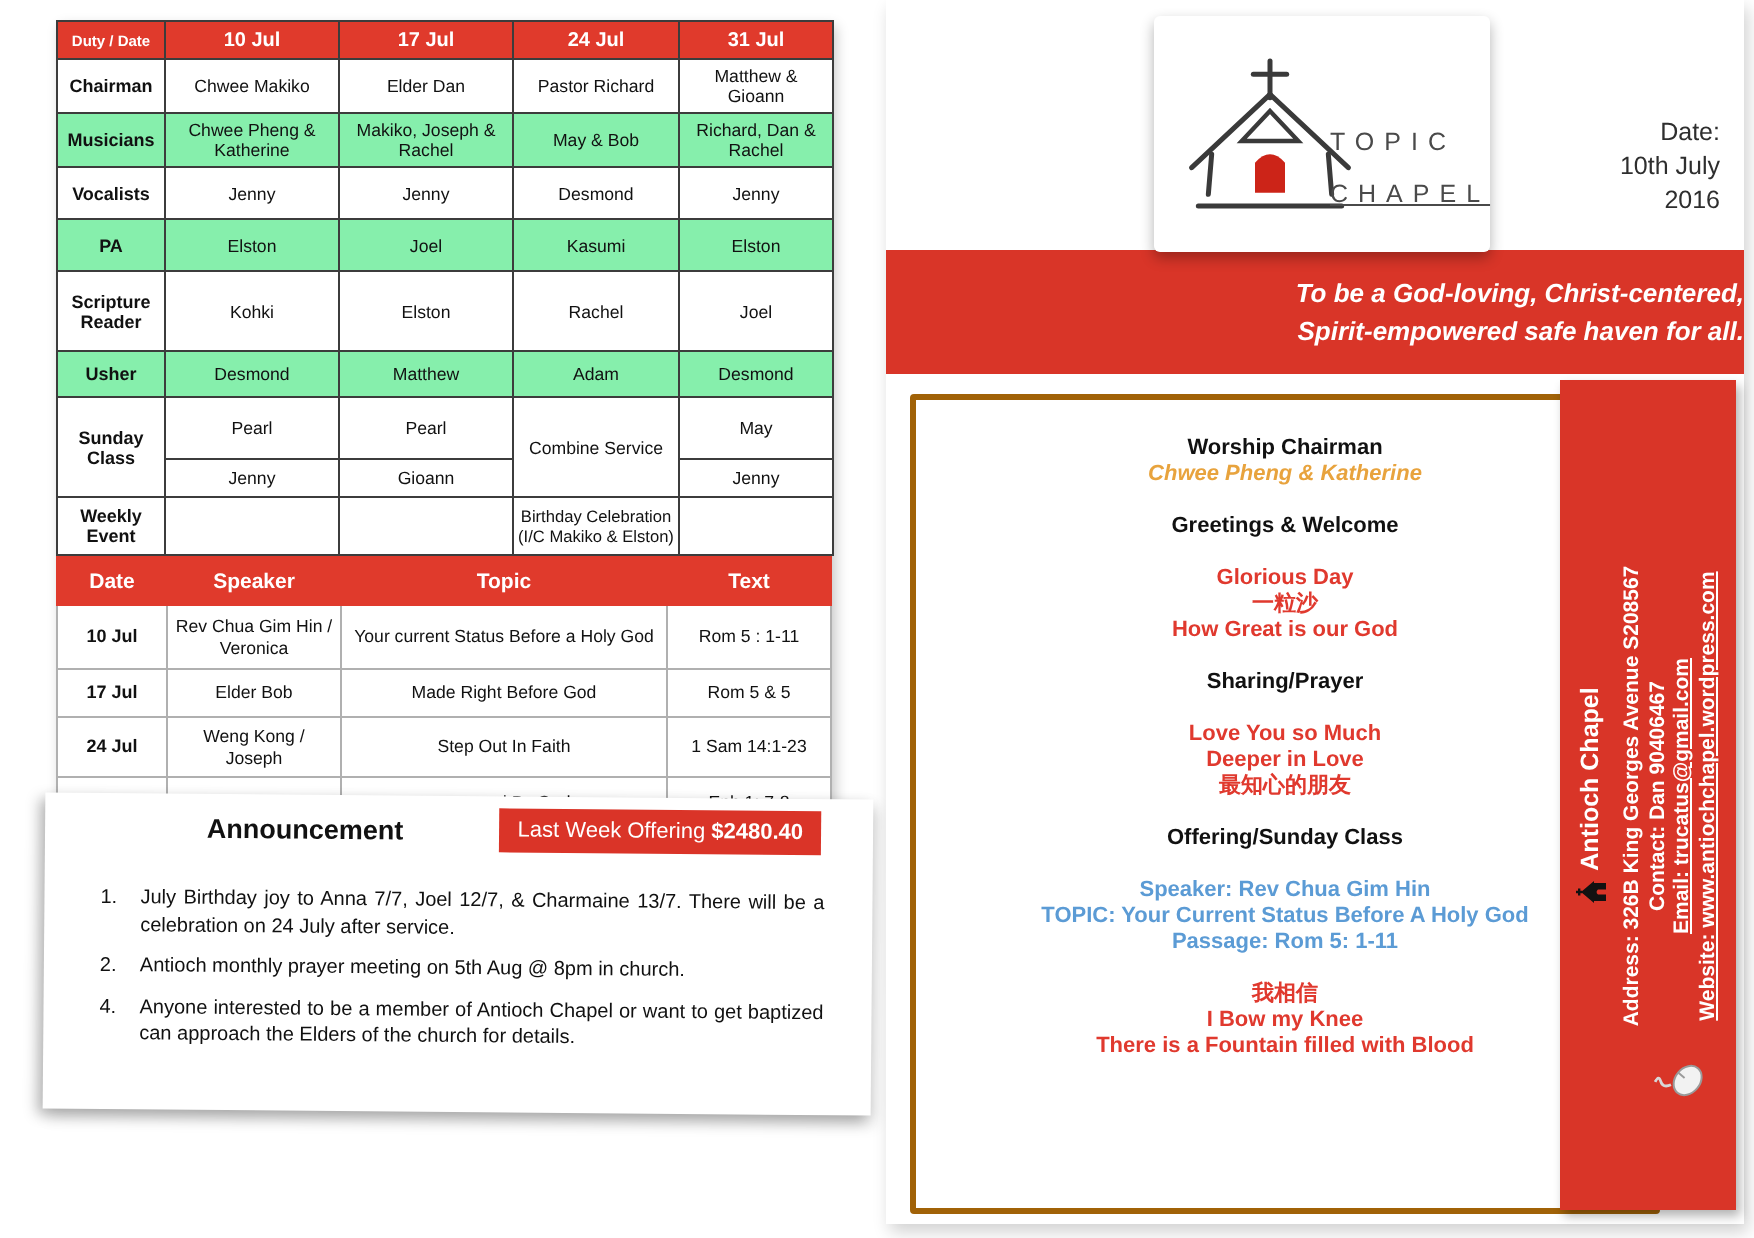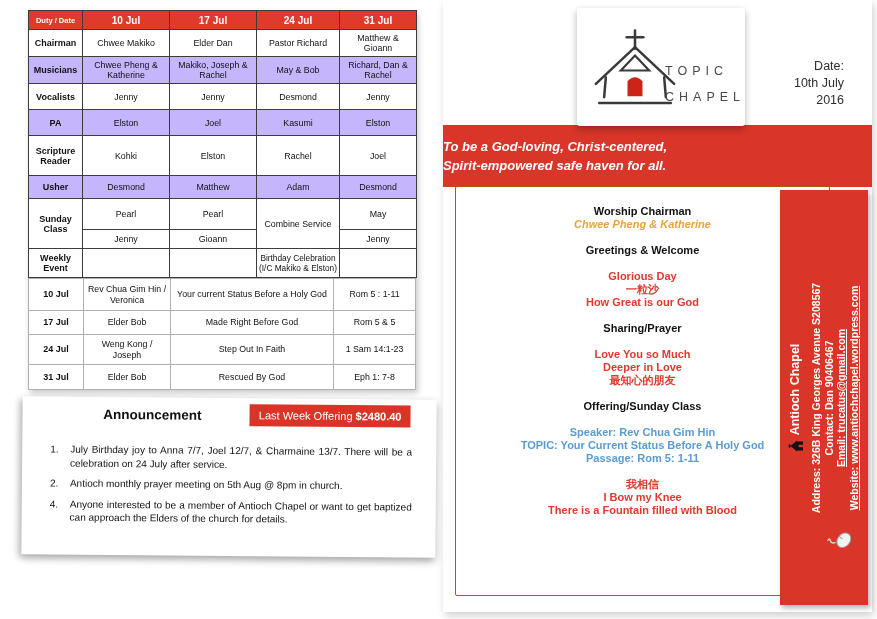--- a/index.html
+++ b/index.html
@@ -7,21 +7,21 @@
   #stage{position:relative;width:877px;height:619px;background:#ffffff;overflow:hidden;}
 
   
   .tables-card{position:absolute;left:28px;top:10px;width:388px;box-shadow:2px 3px 6px rgba(0,0,0,.22);}
   table{border-collapse:collapse;table-layout:fixed;width:388px;background:#fff;}
   .t1 th,.t1 td{border:1px solid #3c3c3c;padding:0 2px;text-align:center;vertical-align:middle;overflow:hidden;}
   .t1 .hdr th{background:#e03a2c;color:#fff;font-size:10px;font-weight:bold;height:18px;}
   .t1 .hdr th.corner{font-size:7.5px;}
   .t1 th.duty{font-size:9px;font-weight:bold;color:#111;background:inherit;line-height:10px;}
   .t1 td{font-size:8.8px;color:#111;line-height:10px;}
-  .t1 tr.g{background:#c4b5fd;margin-top:46px;}
+  .t1 tr.g{background:#86efac;margin-top:46px;}
   .t2 th,.t2 td{border:1px solid #b0b0b0;padding:0 3px;text-align:center;vertical-align:middle;}
   .t2 .hdr th{background:#e03a2c;color:#fff;font-size:10.5px;font-weight:bold;height:23px;border-color:#e03a2c;}
   .t2 td{font-size:8.8px;color:#111;line-height:10.5px;}
   .t2 td.dt{font-weight:bold;font-size:9px;}
 
   
   .ann-card{position:absolute;left:22px;top:398px;width:414px;height:158px;background:#fff;
     box-shadow:-3px 3px 7px rgba(0,0,0,.25),2px 4px 8px rgba(0,0,0,.15);transform:rotate(.5deg);}
   .ann-title{position:absolute;left:30px;top:10px;width:200px;text-align:center;
     font-size:13.5px;font-weight:bold;color:#111;}
@@ -30,32 +30,32 @@
   .offering-badge b{font-weight:bold;}
   .ann-list{position:absolute;left:28px;right:24px;top:46px;}
   .ann-item{display:flex;margin-bottom:7px;font-size:10px;line-height:13.5px;color:#111;}
   .ann-item .num{width:20px;flex:none;}
   .ann-item .txt{flex:1;text-align:justify;}
 
   
   .right-card{position:absolute;left:443px;top:0;width:429px;height:612px;background:#fff;
     box-shadow:2px 4px 8px rgba(0,0,0,.18);}
   .mission{position:absolute;left:0;top:125px;width:429px;height:62px;background:#d93528;
-    color:#fff;text-align:left;font-style:italic;font-weight:bold;font-size:13px;line-height:19px;
+    color:#fff;text-align:right;font-style:italic;font-weight:bold;font-size:13px;line-height:19px;
     display:flex;flex-direction:column;justify-content:center;}
   .logo-card{position:absolute;left:134px;top:8px;width:168px;height:118px;background:#fff;
     border-radius:3px;box-shadow:0 3px 7px rgba(0,0,0,.3);z-index:2;}
   .logo-church{position:absolute;left:8px;top:10px;}
   .logo-word1{position:absolute;left:88px;top:56px;font-size:12.5px;letter-spacing:5px;color:#4a4a4a;}
-  .logo-word2{position:absolute;left:88px;top:82px;font-size:12.5px;letter-spacing:5px;color:#4a4a4a;}
-  .date-block{position:absolute;right:28px;top:58px;text-align:right;color:#2e2e2e;
+  .logo-word2{position:absolute;left:88px;top:82px;font-size:12.5px;letter-spacing:5px;color:#4a4a4a;text-decoration:underline;}
+  .date-block{position:absolute;right:12px;top:58px;text-align:right;color:#2e2e2e;
     font-size:12.5px;line-height:17px;}
 
-  .program-box{position:absolute;left:12px;top:186px;width:375px;height:410px;background:#fff;
-    border:1px solid #a16207;border-radius:2px;box-sizing:border-box;padding-top:18px;}
+  .program-box{position:absolute;left:12px;top:197px;width:375px;height:410px;background:#fff;
+    border:3px solid #a16207;border-radius:2px;box-sizing:border-box;padding-top:18px;}
   .pl{text-align:center;font-size:11px;font-weight:bold;line-height:13px;color:#111;}
   .pl.gap{margin-top:13px;}
   .pl-red{color:#e0392e;}
   .pl-blue{color:#5b9bd5;}
   .pl-orange{color:#e8a33d;font-style:italic;}
 
   .sidebar{position:absolute;left:337px;top:190px;width:88px;height:415px;background:#d93528;
     box-shadow:2px 3px 5px rgba(0,0,0,.3);}
   .sidebar-inner{position:absolute;left:50%;top:50%;width:415px;height:88px;
     transform:translate(-50%,-50%) rotate(-90deg);display:flex;flex-direction:column;
@@ -153,20 +153,26 @@
       </table>
 
     <table class="t2">
       <colgroup>
           <col style="width:55px">
           <col style="width:87px">
           <col style="width:163px">
           <col style="width:82px">
         </colgroup>
       <tbody>
+          <tr class="hdr">
+        <th>Date</th>
+        <th>Speaker</th>
+        <th>Topic</th>
+        <th>Text</th>
+      </tr>
       <tr style="height:32px">
         <td class="dt">10 Jul</td>
         <td>Rev Chua Gim Hin / Veronica</td>
         <td>Your current Status Before a Holy God</td>
         <td>Rom 5 : 1-11</td>
       </tr>
       <tr style="height:24px">
         <td class="dt">17 Jul</td>
         <td>Elder Bob</td>
         <td>Made Right Before God</td>

